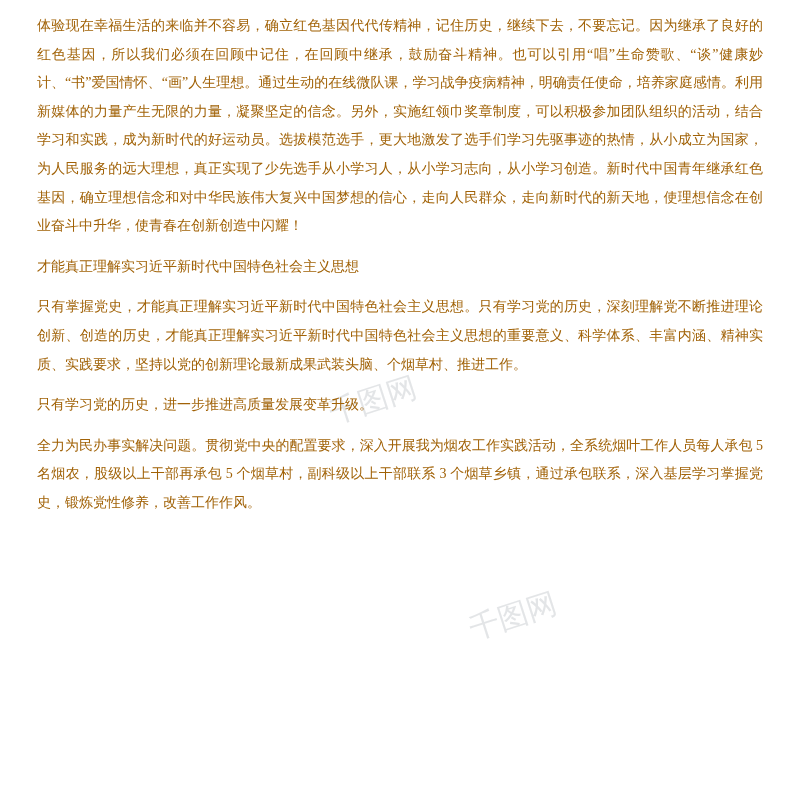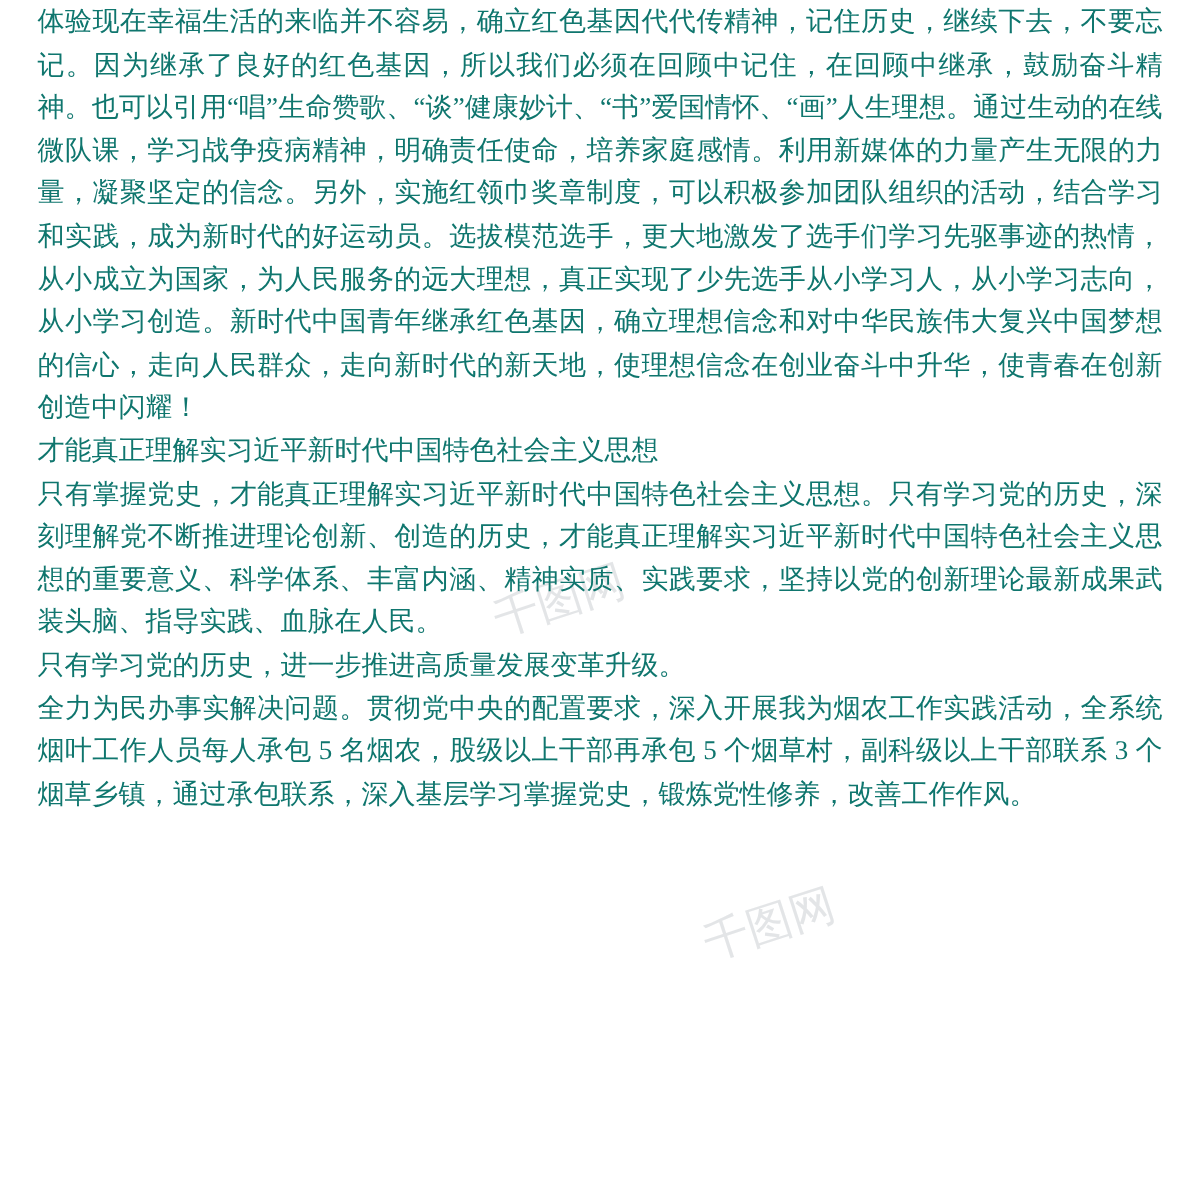--- a/index.html
+++ b/index.html
@@ -22,27 +22,27 @@
     font-family: "Liberation Serif", "DejaVu Serif", serif;
   }
   .content {
     position: absolute;
     top: 0;
     left: 25px;
     right: 25px;
     z-index: 1;
   }
   p.doc-par {
-    margin: 0;
+    margin: 12px;
     padding: 0;
-    font-size: 18px;
+    font-size: 14px;
     line-height: 28.6px;
     text-align: justify;
     word-break: break-all;
-    color: #0f766e;
+    color: #a16207;
   }
   .watermark {
     position: absolute;
     z-index: 0;
     color: #c3c7cb;
     opacity: 0.45;
     font-size: 30px;
     font-family: "Liberation Sans", sans-serif;
     transform: rotate(-18deg);
     pointer-events: none;
@@ -56,18 +56,18 @@
 <body>
 
 <div class="page">
 
   <div class="watermark wm1">千图网</div>
   <div class="watermark wm2">千图网</div>
 
   <div class="content">
     <p class="doc-par">体验现在幸福生活的来临并不容易，确立红色基因代代传精神，记住历史，继续下去，不要忘记。因为继承了良好的红色基因，所以我们必须在回顾中记住，在回顾中继承，鼓励奋斗精神。也可以引用“唱”生命赞歌、“谈”健康妙计、“书”爱国情怀、“画”人生理想。通过生动的在线微队课，学习战争疫病精神，明确责任使命，培养家庭感情。利用新媒体的力量产生无限的力量，凝聚坚定的信念。另外，实施红领巾奖章制度，可以积极参加团队组织的活动，结合学习和实践，成为新时代的好运动员。选拔模范选手，更大地激发了选手们学习先驱事迹的热情，从小成立为国家，为人民服务的远大理想，真正实现了少先选手从小学习人，从小学习志向，从小学习创造。新时代中国青年继承红色基因，确立理想信念和对中华民族伟大复兴中国梦想的信心，走向人民群众，走向新时代的新天地，使理想信念在创业奋斗中升华，使青春在创新创造中闪耀！</p>
     <p class="doc-par">才能真正理解实习近平新时代中国特色社会主义思想</p>
-    <p class="doc-par">只有掌握党史，才能真正理解实习近平新时代中国特色社会主义思想。只有学习党的历史，深刻理解党不断推进理论创新、创造的历史，才能真正理解实习近平新时代中国特色社会主义思想的重要意义、科学体系、丰富内涵、精神实质、实践要求，坚持以党的创新理论最新成果武装头脑、指导实践、血脉在人民。</p>
+    <p class="doc-par">只有掌握党史，才能真正理解实习近平新时代中国特色社会主义思想。只有学习党的历史，深刻理解党不断推进理论创新、创造的历史，才能真正理解实习近平新时代中国特色社会主义思想的重要意义、科学体系、丰富内涵、精神实质、实践要求，坚持以党的创新理论最新成果武装头脑、个烟草村、推进工作。</p>
     <p class="doc-par">只有学习党的历史，进一步推进高质量发展变革升级。</p>
     <p class="doc-par">全力为民办事实解决问题。贯彻党中央的配置要求，深入开展我为烟农工作实践活动，全系统烟叶工作人员每人承包 5 名烟农，股级以上干部再承包 5 个烟草村，副科级以上干部联系 3 个烟草乡镇，通过承包联系，深入基层学习掌握党史，锻炼党性修养，改善工作作风。</p>
   </div>
 
 </div>
 
 </body></html>

